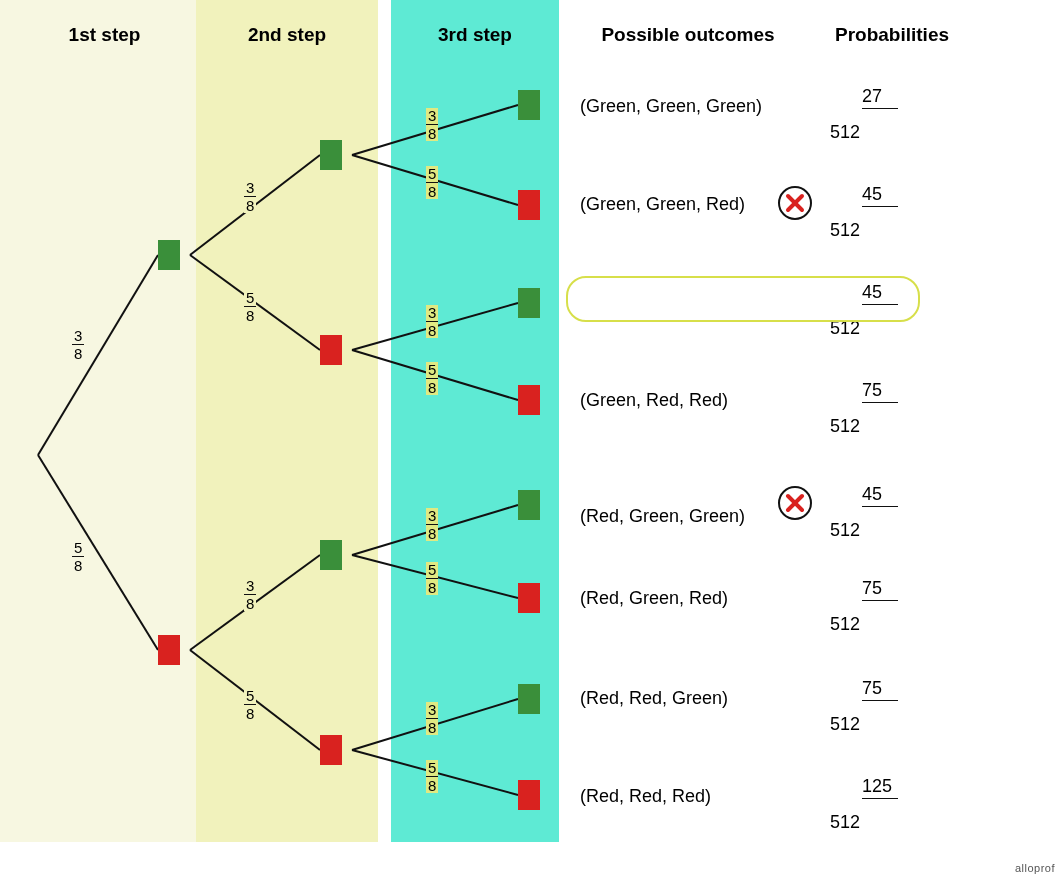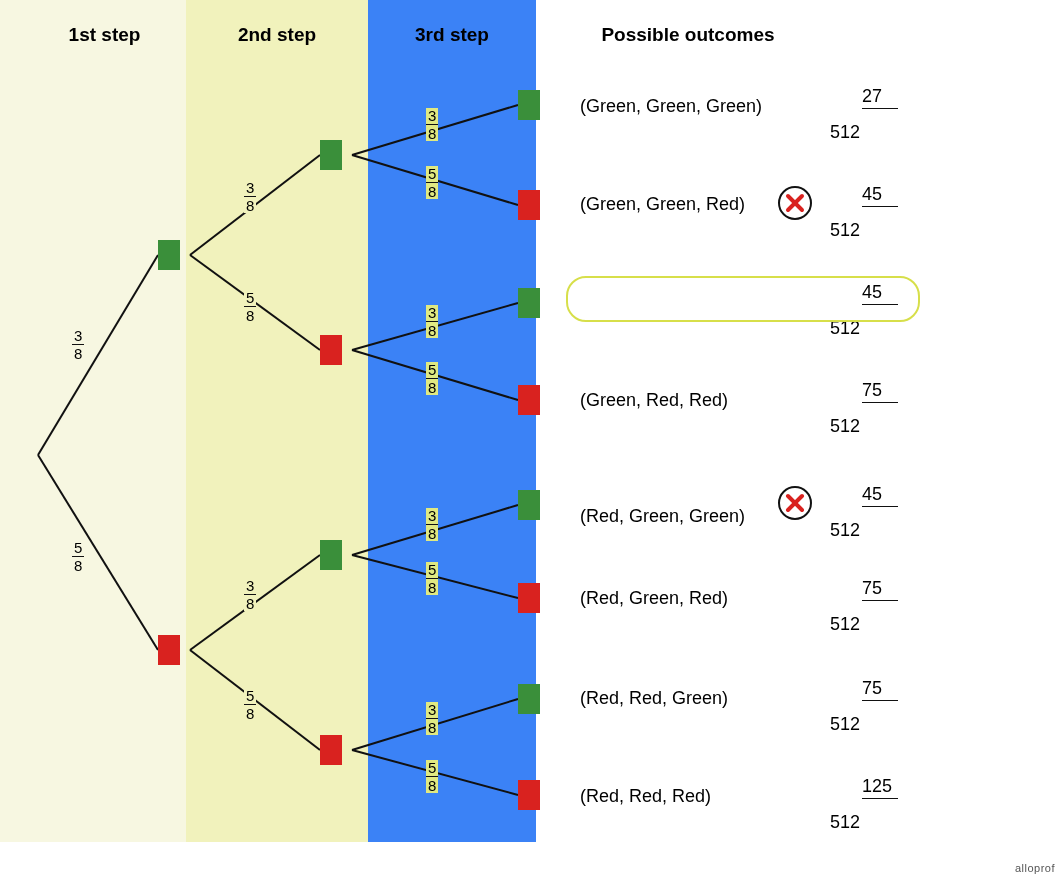--- a/index.html
+++ b/index.html
@@ -4,22 +4,22 @@
 <style>
 * { margin: 0; padding: 0; box-sizing: border-box; }
 body { font-family: Arial, sans-serif; background: #000; }
 .diagram { position: relative; width: 1063px; height: 880px; background: #fff; }
 .col {
   position: absolute; top: 0; height: 842px;
   display: flex; flex-direction: column; align-items: center;
 }
 .col-header { font-weight: bold; font-size: 19px; padding: 24px 0 0 0; height: 60px; }
 .c1 { left: 0; width: 209px; background: #f7f7e1; }
-.c2 { left: 186px; width: 182px; background: #f1f2bc; }
-.c3 { left: 368px; width: 168px; background: #3b82f6; }
+.c2 { left: 196px; width: 182px; background: #f1f2bc; }
+.c3 { left: 391px; width: 168px; background: #5eead4; }
 .c-out { left: 560px; width: 256px; background: #fff; }
 .c-prob { left: 816px; width: 152px; background: #fff; }
 
 svg.tree { position: absolute; left: 0; top: 0; width: 560px; height: 842px; pointer-events: none; }
 svg.tree line { stroke: #111; stroke-width: 2; }
 .sq { position: absolute; width: 22px; height: 30px; }
 .green { background: #3a8f3a; }
 .red { background: #d9221f; }
 
 .frac { position: absolute; font-size: 15px; text-align: center; line-height: 1; background: inherit; }
@@ -53,20 +53,23 @@
   </div>
   <div class="col c2">
     <div class="col-header">2nd step</div>
   </div>
   <div class="col c3">
     <div class="col-header">3rd step</div>
   </div>
   <div class="col c-out">
     <div class="col-header">Possible outcomes</div>
   </div>
+  <div class="col c-prob">
+    <div class="col-header">Probabilities</div>
+  </div>
 
   <svg class="tree">
 
     <line x1="38" y1="455" x2="158" y2="255"></line>
     <line x1="38" y1="455" x2="158" y2="650"></line>
 
     <line x1="190" y1="255" x2="320" y2="155"></line>
     <line x1="190" y1="255" x2="320" y2="350"></line>
 
     <line x1="190" y1="650" x2="320" y2="555"></line>

